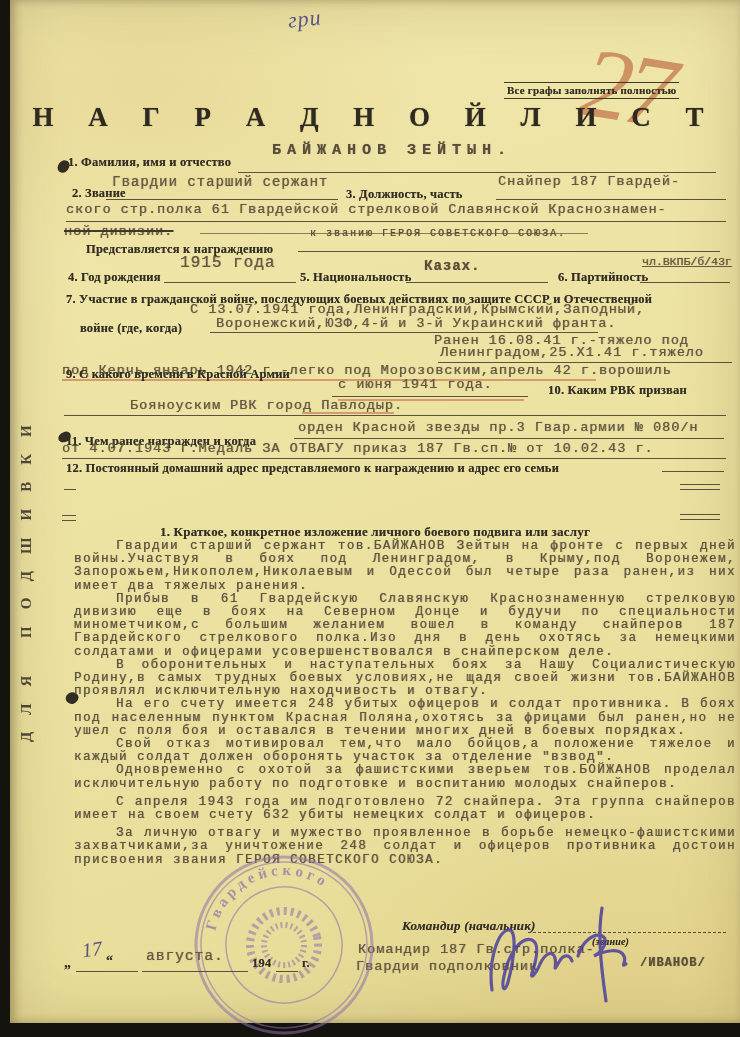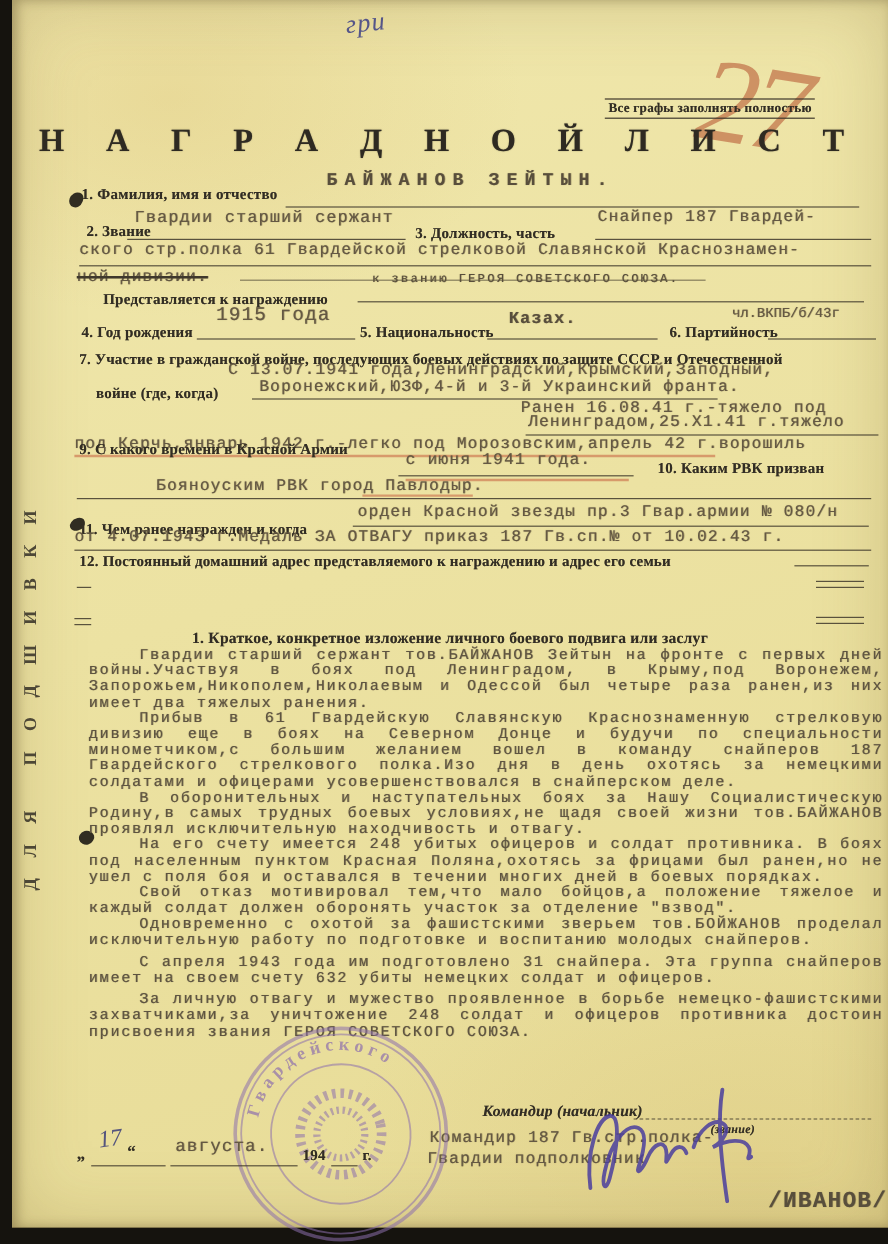--- a/index.html
+++ b/index.html
@@ -108,21 +108,21 @@
   <div class="abs tt tt2" style="left:300px;top:228px;font-size:10px;letter-spacing:2px;">к званию ГЕРОЯ СОВЕТСКОГО СОЮЗА.</div>
   <div class="line" style="left:288px;top:251px;width:422px;"></div>
 
   <div class="abs pp" style="left:58px;top:270px;">4. Год рождения</div>
   <div class="abs tt" style="left:170px;top:254px;font-size:16px;">1915 года</div>
   <div class="line" style="left:154px;top:282px;width:132px;"></div>
   <div class="abs pp" style="left:290px;top:270px;">5. Национальность</div>
   <div class="abs tt tt2" style="left:414px;top:258px;font-size:14px;font-weight:700;">Казах.</div>
   <div class="line" style="left:396px;top:282px;width:142px;"></div>
   <div class="abs pp" style="left:548px;top:270px;">6. Партийность</div>
-  <div class="abs tt" style="left:600px;top:255px;font-size:11.5px;letter-spacing:0;">чл.ВКПБ/б/43г</div>
+  <div class="abs tt" style="left:632px;top:255px;font-size:11.5px;letter-spacing:0;text-decoration:underline;">чл.ВКПБ/б/43г</div>
   <div class="line" style="left:630px;top:282px;width:90px;"></div>
 
   <div class="abs pp" style="left:56px;top:292px;">7. Участие в гражданской войне, последующих боевых действиях по защите СССР и Отечественной</div>
   <div class="abs tt" style="left:180px;top:302px;font-size:13.5px;">С 13.07.1941 года,Ленинградский,Крымский,Заподный,</div>
   <div class="abs pp" style="left:70px;top:321px;">войне (где, когда)</div>
   <div class="abs tt" style="left:206px;top:316px;font-size:13.5px;">Воронежский,ЮЗФ,4-й и 3-й Украинский франта.</div>
   <div class="line" style="left:200px;top:332px;width:388px;"></div>
 
   <div class="abs tt" style="left:424px;top:333px;font-size:13.5px;">Ранен 16.08.41 г.-тяжело под</div>
   <div class="abs tt" style="left:430px;top:345px;font-size:13.5px;">Ленинградом,25.Х1.41 г.тяжело</div>
@@ -158,30 +158,30 @@
 
   <div class="abs pp" style="left:0;right:0;top:524px;text-align:center;font-size:13px;">1. Краткое, конкретное изложение личного боевого подвига или заслуг</div>
 
   <div id="body-text">
     <p>Гвардии старший сержант тов.БАЙЖАНОВ Зейтын на фронте с первых дней войны.Участвуя в боях под Ленинградом, в Крыму,под Воронежем, Запорожьем,Никополем,Николаевым и Одессой был четыре раза ранен,из них имеет два тяжелых ранения.</p>
     <p>Прибыв в 61 Гвардейскую Славянскую Краснознаменную стрелковую дивизию еще в боях на Северном Донце и будучи по специальности минометчиком,с большим желанием вошел в команду снайперов 187 Гвардейского стрелкового полка.Изо дня в день охотясь за немецкими солдатами и офицерами усовершенствовался в снайперском деле.</p>
     <p>В оборонительных и наступательных боях за Нашу Социалистическую Родину,в самых трудных боевых условиях,не щадя своей жизни тов.БАЙЖАНОВ проявлял исключительную находчивость и отвагу.</p>
     <p>На его счету имеется 248 убитых офицеров и солдат противника. В боях под населенным пунктом Красная Поляна,охотясь за фрицами был ранен,но не ушел с поля боя и оставался в течении многих дней в боевых порядках.</p>
     <p>Свой отказ мотивировал тем,что мало бойцов,а положение тяжелое и каждый солдат должен оборонять участок за отделение "взвод".</p>
     <p>Одновременно с охотой за фашистскими зверьем тов.БОЙЖАНОВ проделал исключительную работу по подготовке и воспитанию молодых снайперов.</p>
-    <p class="gap">С апреля 1943 года им подготовлено 31 снайпера. Эта группа снайперов имеет на своем счету 632 убиты немецких солдат и офицеров.</p>
+    <p class="gap">С апреля 1943 года им подготовлено 72 снайпера. Эта группа снайперов имеет на своем счету 632 убиты немецких солдат и офицеров.</p>
     <p class="gap">За личную отвагу и мужество проявленное в борьбе немецко-фашистскими захватчиками,за уничтожение 248 солдат и офицеров противника достоин присвоения звания ГЕРОЯ СОВЕТСКОГО СОЮЗА.</p>
   </div>
 
   <div class="abs pp ppi" style="left:392px;top:918px;font-size:13px;">Командир (начальник)</div>
   <div class="line" style="left:518px;top:932px;width:198px;border-top-style:dashed;"></div>
   <div class="abs pp ppi small" style="left:582px;top:936px;">(звание)</div>
   <div class="abs tt" style="left:348px;top:942px;font-size:13.5px;">Командир 187 Гв.стр.полка-</div>
   <div class="abs tt" style="left:346px;top:959px;font-size:13.5px;">Гвардии подполковник</div>
-  <div class="abs tt tt2" style="left:630px;top:990px;font-size:19px;font-weight:700;">/ИВАНОВ/</div>
+  <div class="abs tt tt2" style="left:630px;top:956px;font-size:12px;font-weight:700;">/ИВАНОВ/</div>
 
   <svg class="abs" style="left:468px;top:898px;" width="180" height="105" viewBox="0 0 180 105">
     <g fill="none" stroke="#4b3f9e" stroke-width="3.2" stroke-linecap="round" opacity=".85">
       <path d="M14,92 C10,62 20,34 30,32 C40,30 36,62 30,84 C27,95 23,92 26,78 C31,54 44,38 54,42 C63,46 57,66 54,75 C52,81 57,78 62,66 C67,55 75,52 77,60 C79,68 74,76 81,64 C86,55 92,57 94,63"></path>
       <path d="M100,58 C104,44 116,34 124,38 C132,42 124,54 116,58 C128,52 142,50 146,58 C149,64 142,70 148,66"></path>
       <path d="M124,10 C120,34 122,62 128,103"></path>
     </g>
   </svg>
 
   <svg class="abs" style="left:178px;top:852px;transform:rotate(-14deg);" width="192" height="186" viewBox="0 0 192 186">

